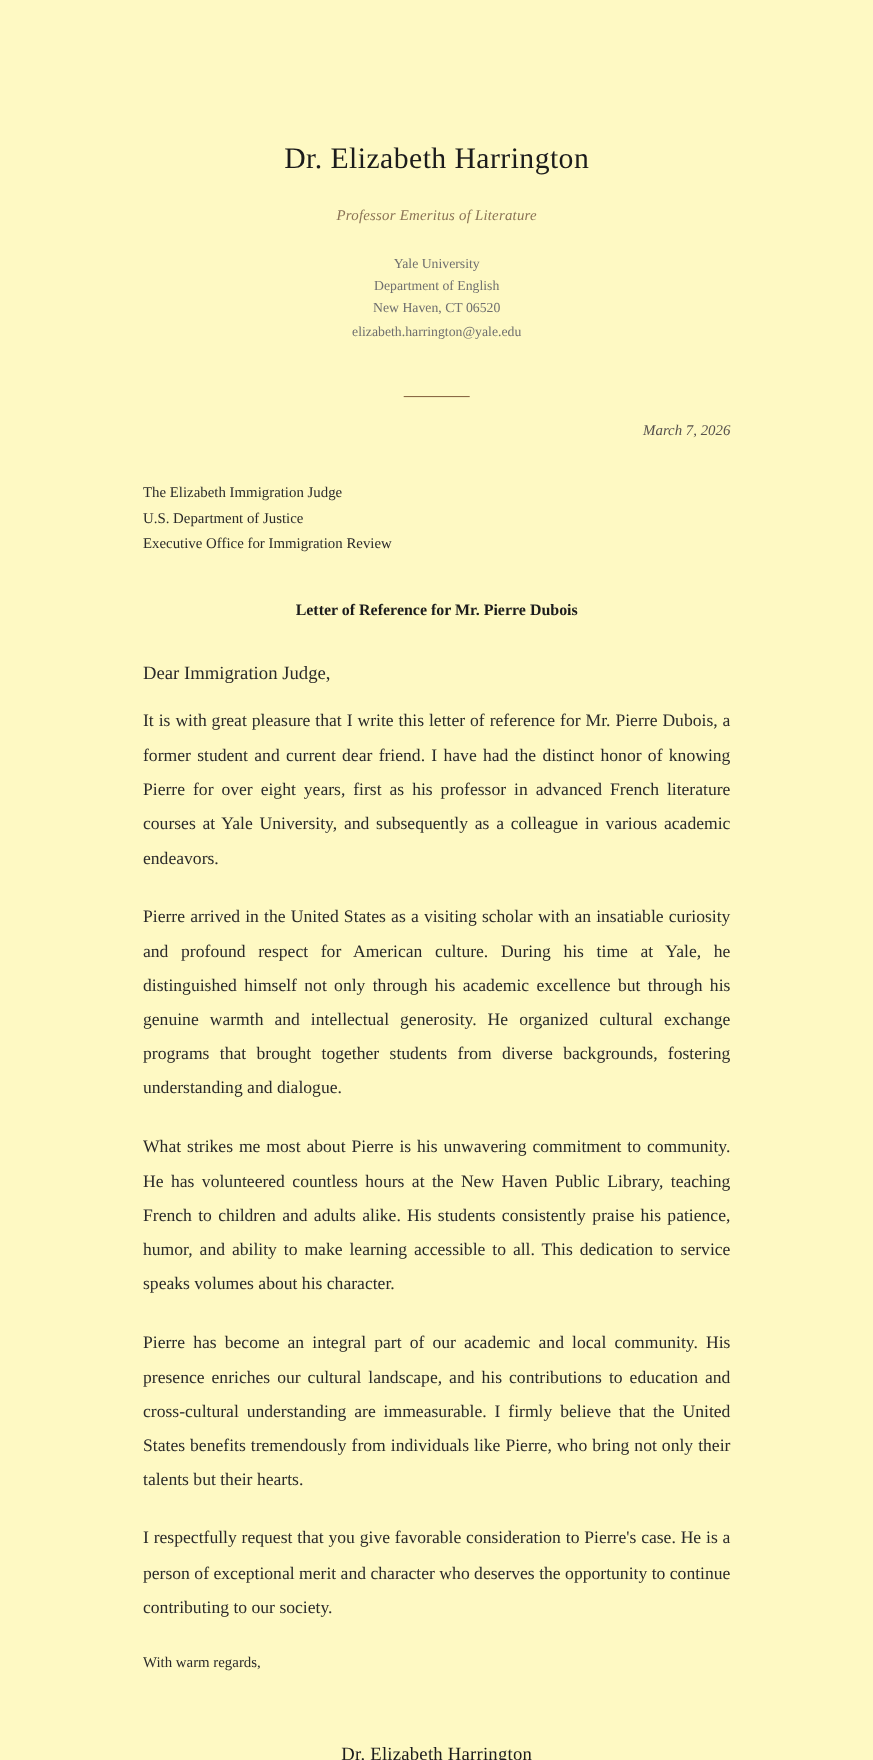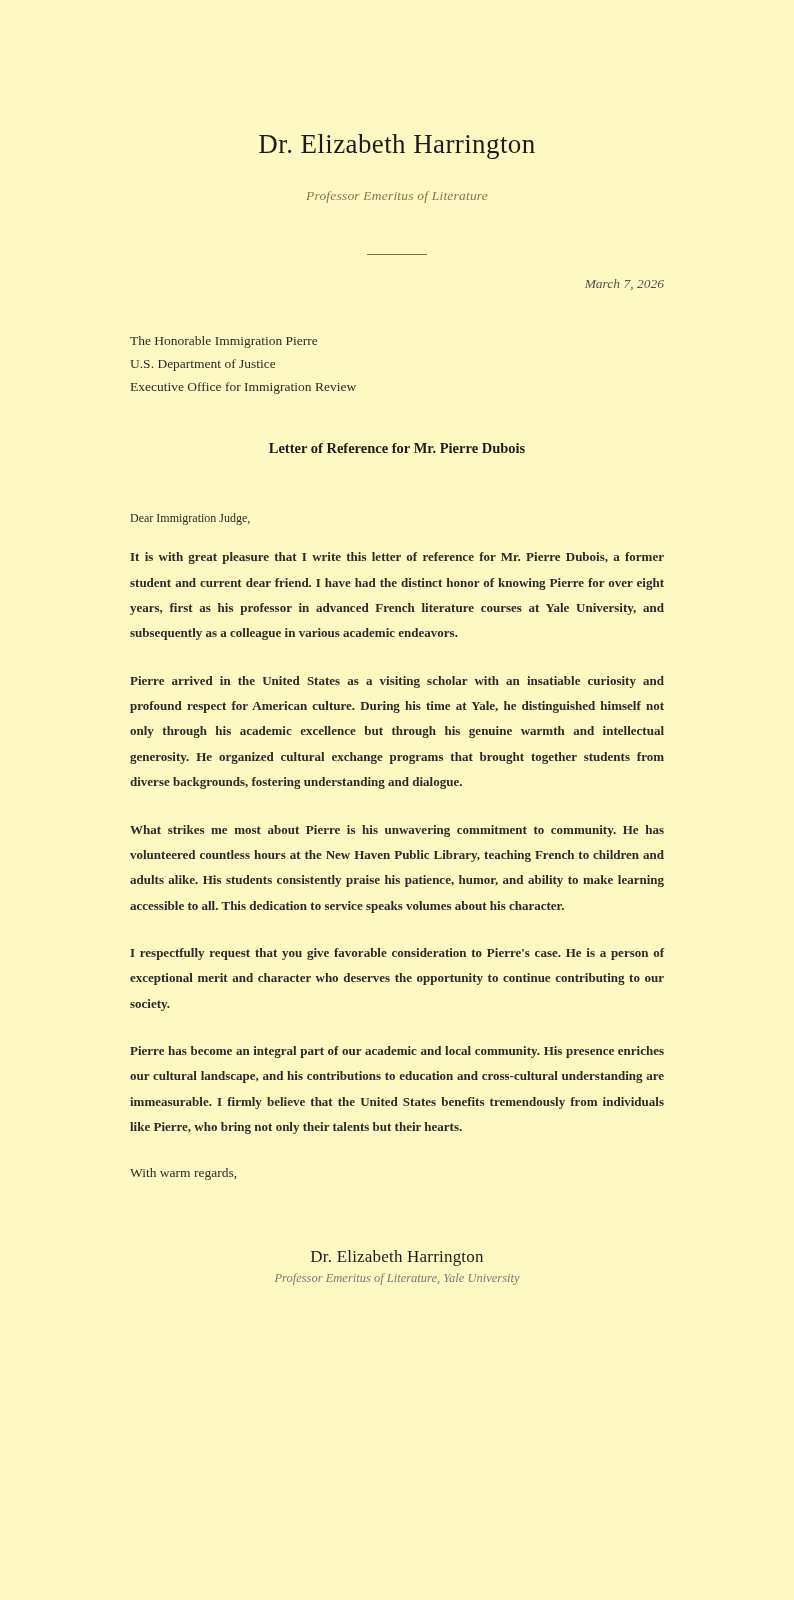--- a/index.html
+++ b/index.html
@@ -87,36 +87,35 @@
   .subject {
     margin-top: 42px;
     text-align: center;
     font-size: 14.5px;
     color: #1c1c1c;
     font-weight: bold;
   }
 
   
   .salutation {
-    margin-top: 54px;
-    font-size: 12px;
+    margin-top: 38px;
+    font-size: 17px;
     color: #2a2a2a;
   }
 
   .body-copy {
     margin-top: 18px;
   }
   .body-copy p {
-    font-size: 13px;
+    font-size: 16px;
     line-height: 1.95;
     color: #2a2a2a;
     text-align: justify;
     text-justify: inter-word;
     margin: 0 0 22px 0;
-    font-weight: bold;
   }
   .body-copy p:last-child {
     margin-bottom: 0;
   }
 
   .closing {
     margin-top: 26px;
     font-size: 13.5px;
     color: #2a2a2a;
   }
@@ -145,44 +144,50 @@
 </head>
 <body>
 
 <div class="page">
 
   <header class="letterhead">
     <h1 class="lh-name">Dr. Elizabeth Harrington</h1>
 
     <div class="lh-subtitle">Professor Emeritus of Literature</div>
 
+    <div class="lh-contact">
+      <div>Yale University</div>
+      <div>Department of English</div>
+      <div>New Haven, CT 06520</div>
+      <div>elizabeth.harrington@yale.edu</div>
+    </div>
   </header>
 
   <div class="rule-wrap">
     <span class="rule"></span>
   </div>
 
   <div class="date-line">March 7, 2026</div>
 
   <section class="recipient">
-    <div>The Honorable Immigration Pierre</div>
+    <div>The Elizabeth Immigration Judge</div>
     <div>U.S. Department of Justice</div>
     <div>Executive Office for Immigration Review</div>
   </section>
 
   <div class="subject">Letter of Reference for Mr. Pierre Dubois</div>
 
   <div class="salutation">Dear Immigration Judge,</div>
 
   <section class="body-copy">
     <p>It is with great pleasure that I write this letter of reference for Mr. Pierre Dubois, a former student and current dear friend. I have had the distinct honor of knowing Pierre for over eight years, first as his professor in advanced French literature courses at Yale University, and subsequently as a colleague in various academic endeavors.</p>
     <p>Pierre arrived in the United States as a visiting scholar with an insatiable curiosity and profound respect for American culture. During his time at Yale, he distinguished himself not only through his academic excellence but through his genuine warmth and intellectual generosity. He organized cultural exchange programs that brought together students from diverse backgrounds, fostering understanding and dialogue.</p>
     <p>What strikes me most about Pierre is his unwavering commitment to community. He has volunteered countless hours at the New Haven Public Library, teaching French to children and adults alike. His students consistently praise his patience, humor, and ability to make learning accessible to all. This dedication to service speaks volumes about his character.</p>
+    <p>Pierre has become an integral part of our academic and local community. His presence enriches our cultural landscape, and his contributions to education and cross-cultural understanding are immeasurable. I firmly believe that the United States benefits tremendously from individuals like Pierre, who bring not only their talents but their hearts.</p>
     <p>I respectfully request that you give favorable consideration to Pierre's case. He is a person of exceptional merit and character who deserves the opportunity to continue contributing to our society.</p>
-    <p>Pierre has become an integral part of our academic and local community. His presence enriches our cultural landscape, and his contributions to education and cross-cultural understanding are immeasurable. I firmly believe that the United States benefits tremendously from individuals like Pierre, who bring not only their talents but their hearts.</p>
   </section>
 
   <div class="closing">With warm regards,</div>
 
   <footer class="signature">
     <div class="sig-name">Dr. Elizabeth Harrington</div>
     <div class="sig-title">Professor Emeritus of Literature, Yale University</div>
   </footer>
 
   <div class="tail-space"></div>

